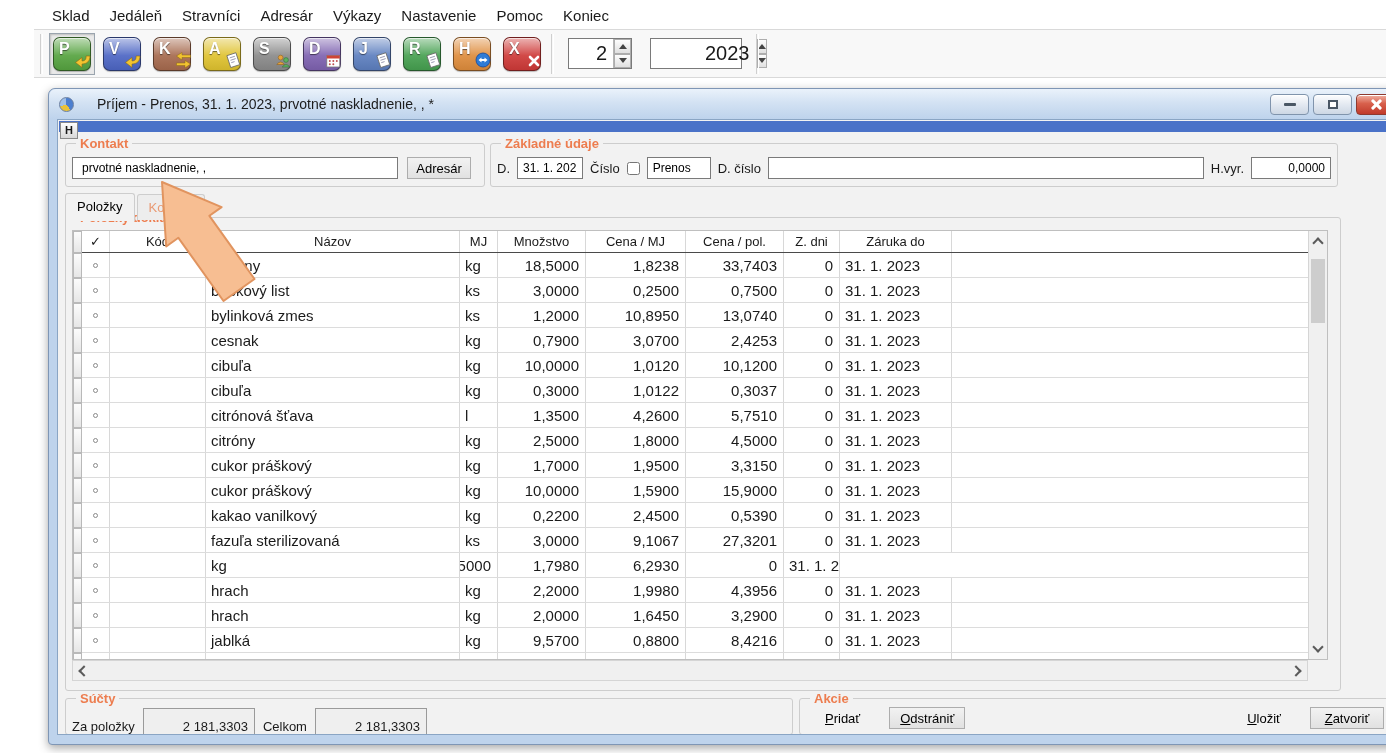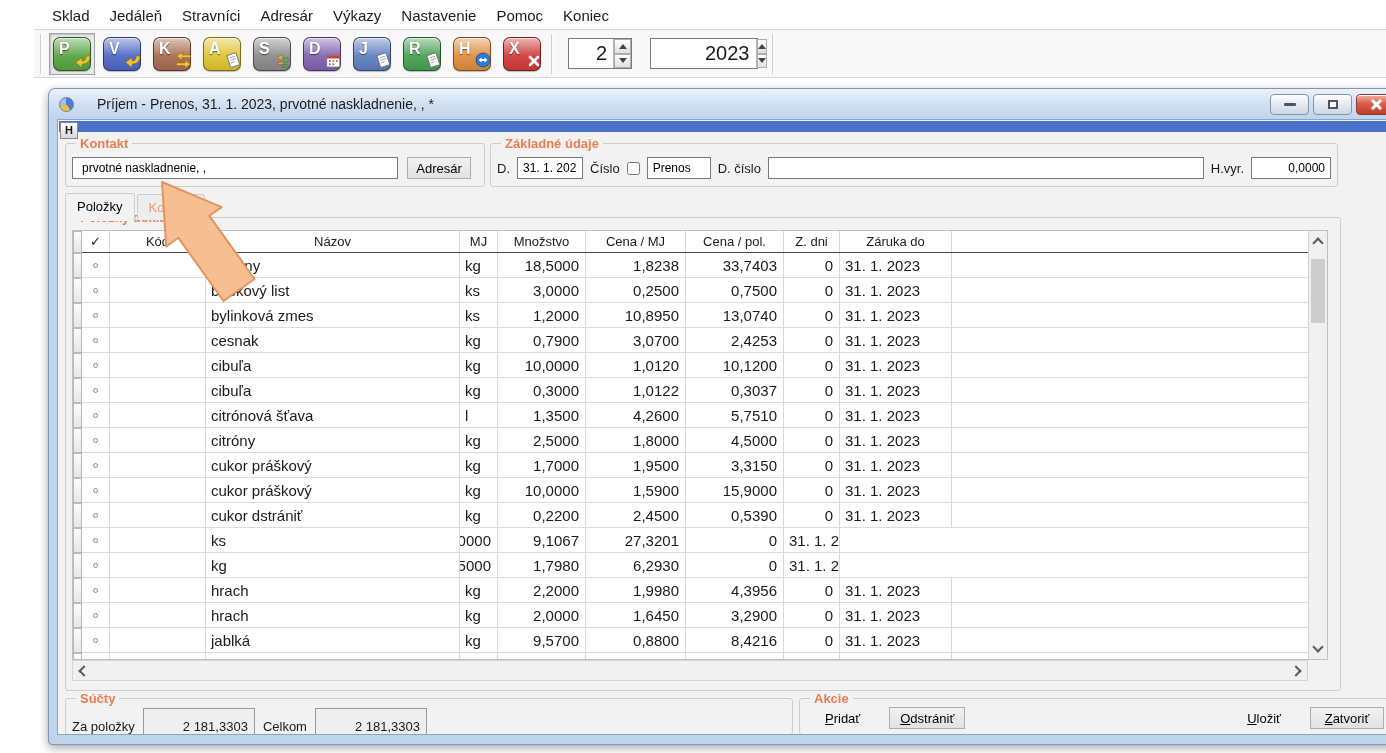--- a/index.html
+++ b/index.html
@@ -258,21 +258,21 @@
         <div class="spin-val" style="flex:1;">2</div>
         <div class="spin-btns">
           <div class="spin-btn">
               <span class="tri-up"></span>
             </div>
           <div class="spin-btn">
               <span class="tri-dn"></span>
             </div>
         </div>
       </div>
-      <div class="spin-box" style="width:108px;padding-left:48px;">
+      <div class="spin-box" style="width:92px;padding-left:48px;">
         <div class="spin-val" style="flex:1;">2023</div>
         <div class="spin-btns">
           <div class="spin-btn">
               <span class="tri-up"></span>
             </div>
           <div class="spin-btn">
               <span class="tri-dn"></span>
             </div>
         </div>
       </div>
@@ -502,34 +502,35 @@
                 <div class="tcell al-r">15,9000</div>
                 <div class="tcell al-r">0</div>
                 <div class="tcell al-l">31. 1. 2023</div>
                 <div class="tcell filler"></div>
               </div>
               <div class="trow body">
                 <div class="tcell al-c">
                   <span class="dot"></span>
                 </div>
                 <div class="tcell al-l"></div>
-                <div class="tcell al-l">cukor dstrániť</div>
+                <div class="tcell al-l">kakao vanilkový</div>
                 <div class="tcell al-l">kg</div>
                 <div class="tcell al-r">0,2200</div>
                 <div class="tcell al-r">2,4500</div>
                 <div class="tcell al-r">0,5390</div>
                 <div class="tcell al-r">0</div>
                 <div class="tcell al-l">31. 1. 2023</div>
                 <div class="tcell filler"></div>
               </div>
               <div class="trow body">
                 <div class="tcell al-c">
                   <span class="dot"></span>
                 </div>
                 <div class="tcell al-l"></div>
+                <div class="tcell al-l">fazuľa sterilizovaná</div>
                 <div class="tcell al-l">ks</div>
                 <div class="tcell al-r">3,0000</div>
                 <div class="tcell al-r">9,1067</div>
                 <div class="tcell al-r">27,3201</div>
                 <div class="tcell al-r">0</div>
                 <div class="tcell al-l">31. 1. 2023</div>
                 <div class="tcell filler"></div>
               </div>
               <div class="trow body">
                 <div class="tcell al-c">

